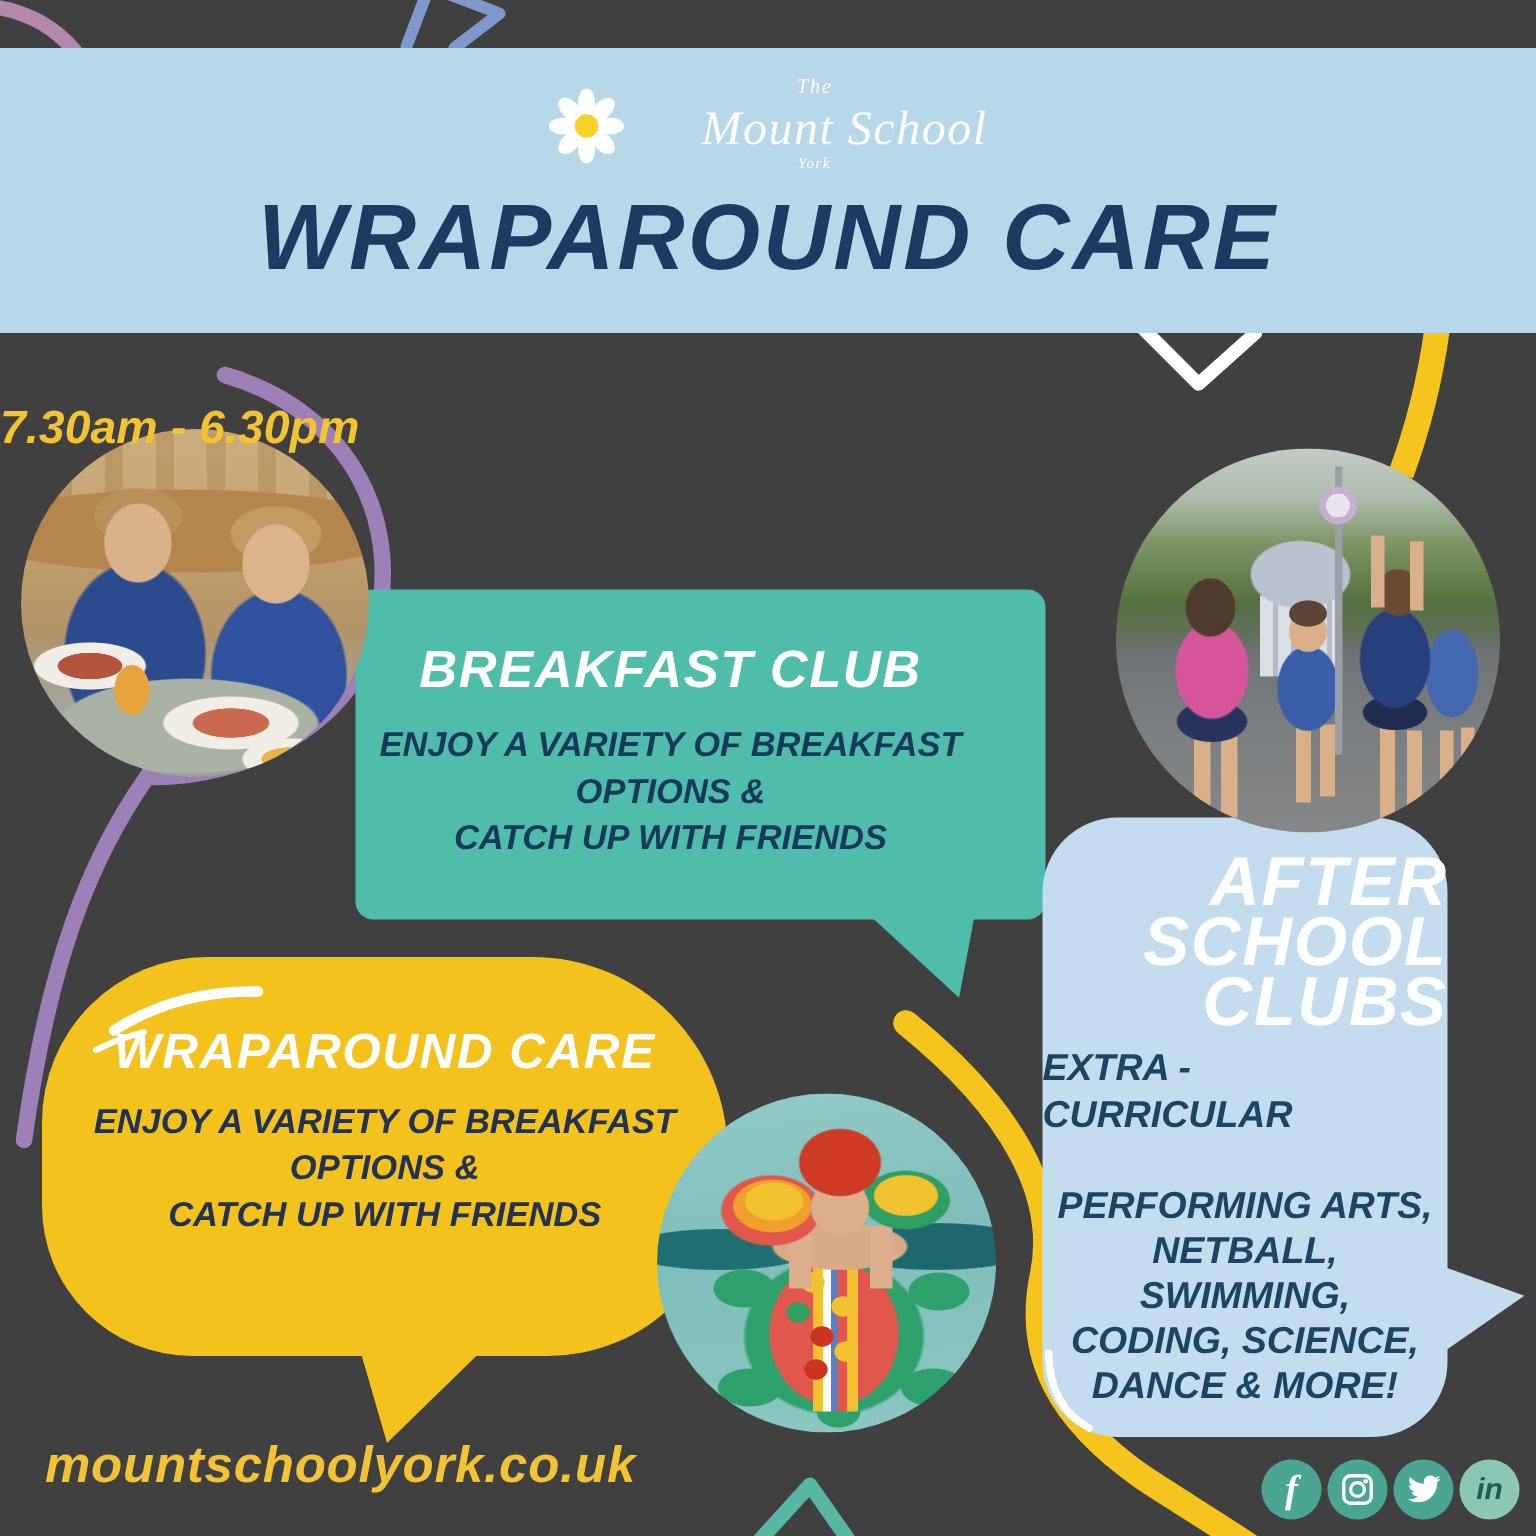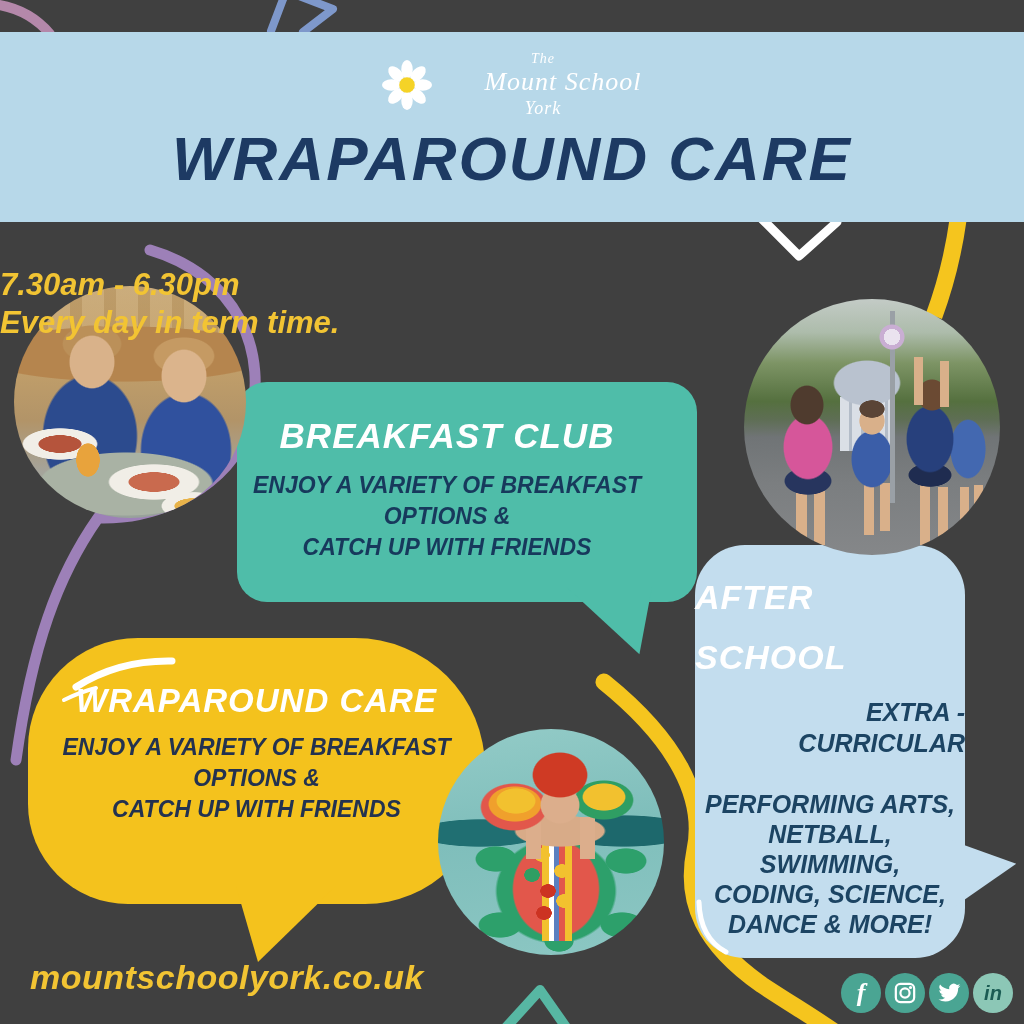--- a/index.html
+++ b/index.html
@@ -12,42 +12,42 @@
   }
   .poster *{box-sizing:border-box;}
   svg.decor-back{position:absolute;inset:0;z-index:1;pointer-events:none;}
   svg.decor-front{position:absolute;inset:0;z-index:5;pointer-events:none;}
 
   
   .banner{position:absolute;left:0;top:32px;width:1024px;height:190px;background:#b7d8e9;z-index:2;}
   .logo{position:absolute;left:0;right:0;top:20px;display:flex;justify-content:center;align-items:center;gap:12px;}
   .logo-text{color:#ffffff;text-align:center;font-family:"Liberation Serif", serif;line-height:1;}
   .logo-the{font-size:14px;letter-spacing:1px;margin-bottom:3px;}
-  .logo-name{font-size:26px;letter-spacing:1px;margin-left:40px;}
-  .logo-city{font-size:18px;letter-spacing:1px;margin-top:4px;}
+  .logo-name{font-size:32px;letter-spacing:1px;margin-left:40px;}
+  .logo-city{font-size:10px;letter-spacing:1px;margin-top:4px;}
   .poster-title{
     position:absolute;left:0;top:96px;width:100%;margin:0;text-align:center;
     font-size:62px;font-weight:800;letter-spacing:2px;color:#1d3a63;line-height:1;
   }
 
   
   .schedule{position:absolute;left:0;top:266px;width:1024px;text-align:left;z-index:4;
     color:#f2c433;font-weight:700;font-size:31px;line-height:38px;}
 
   
   .bubble{position:absolute;z-index:2;}
-  .bubble-teal{left:237px;top:382px;width:460px;height:220px;border-radius:30px;background:#4fbda9;}
+  .bubble-teal{left:237px;top:393px;width:460px;height:220px;border-radius:12px;background:#4fbda9;}
   .bubble-teal .bub-title{margin:34px 40px 0 0;text-align:center;color:#ffffff;font-size:35px;font-weight:800;letter-spacing:1px;}
   .bubble-teal .bub-body{margin:14px 40px 0 0;text-align:center;color:#17395c;font-size:23px;font-weight:700;line-height:31px;}
   .tail-teal{position:absolute;left:325px;top:205px;width:90px;height:70px;background:#4fbda9;
     clip-path:polygon(5% 0, 100% 0, 86% 96%);}
 
   .bubble-blue{left:695px;top:545px;width:270px;height:413px;border-radius:50px;background:#c3ddee;}
-  .bubble-blue .bub-title{margin:22px 0 0 0;text-align:left;color:#ffffff;font-size:34px;font-weight:800;line-height:60px;letter-spacing:1px;}
-  .bubble-blue .bub-sub{margin:10px 0 0 0;text-align:right;color:#1c4463;font-size:25px;font-weight:700;line-height:31px;}
+  .bubble-blue .bub-title{margin:22px 0 0 0;text-align:right;color:#ffffff;font-size:46px;font-weight:800;line-height:40px;letter-spacing:1px;}
+  .bubble-blue .bub-sub{margin:10px 0 0 0;text-align:left;color:#1c4463;font-size:25px;font-weight:700;line-height:31px;}
   .bubble-blue .bub-body{margin:30px 0 0 0;text-align:center;color:#1c4463;font-size:25px;font-weight:700;line-height:30px;}
   .tail-blue{position:absolute;left:255px;top:295px;width:72px;height:72px;background:#c3ddee;
     clip-path:polygon(0 0, 92% 33%, 0 97%);}
 
   .bubble-yellow{left:28px;top:638px;width:457px;height:266px;background:#f4c21d;
     border-radius:110px 130px 120px 100px;}
   .bubble-yellow .bub-title{margin:44px 0 0 0;text-align:center;color:#ffffff;font-size:33px;font-weight:800;letter-spacing:1px;}
   .bubble-yellow .bub-body{margin:12px 0 0 0;text-align:center;color:#233250;font-size:23px;font-weight:700;line-height:31px;}
   .tail-yellow{position:absolute;left:208px;top:248px;width:100px;height:76px;background:#f4c21d;
     clip-path:polygon(0 0, 100% 0, 22% 100%);}
@@ -183,37 +183,37 @@
         <div class="logo-the">The</div>
         <div class="logo-name">Mount School</div>
         <div class="logo-city">York</div>
       </div>
     </div>
     <h1 class="poster-title">WRAPAROUND CARE</h1>
   </div>
 
   <div class="schedule">
     <div>7.30am - 6.30pm</div>
-    <div>Every day in term time.</div>
   </div>
 
   <div class="bubble bubble-teal">
     <div class="tail-teal"></div>
     <div class="bub-title">BREAKFAST CLUB</div>
     <div class="bub-body">
       <div>ENJOY A VARIETY OF BREAKFAST</div>
       <div>OPTIONS &amp;</div>
       <div>CATCH UP WITH FRIENDS</div>
     </div>
   </div>
 
   <div class="bubble bubble-blue">
     <div class="tail-blue"></div>
     <div class="bub-title">
       <div>AFTER SCHOOL</div>
+      <div>CLUBS</div>
     </div>
     <div class="bub-sub">
       <div>EXTRA - CURRICULAR</div>
     </div>
     <div class="bub-body">
       <div>PERFORMING ARTS,</div>
       <div>NETBALL, SWIMMING,</div>
       <div>CODING, SCIENCE,</div>
       <div>DANCE &amp; MORE!</div>
     </div>

